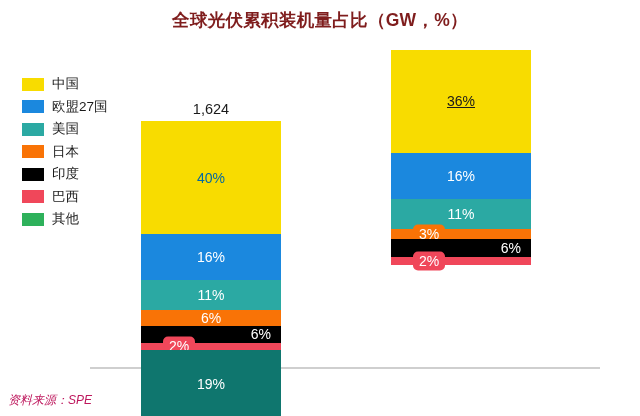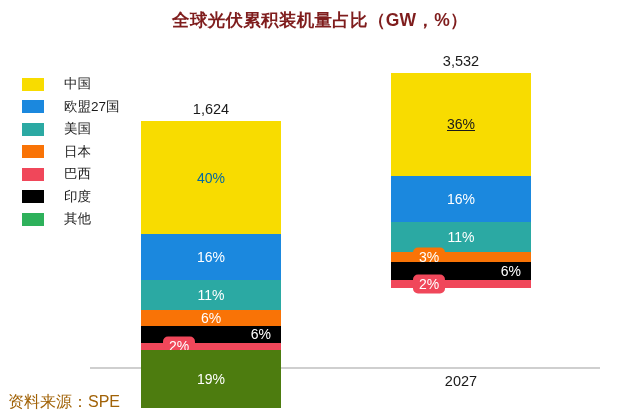--- a/index.html
+++ b/index.html
@@ -40,21 +40,21 @@
     display: flex;
     align-items: center;
     height: 22.5px;
   }
   .legend-swatch {
     width: 22px;
     height: 13px;
     flex: 0 0 auto;
   }
   .legend-label {
-    margin-left: 20px;
+    margin-left: 8px;
     font-size: 13.5px;
     color: #1a1a1a;
     white-space: nowrap;
   }
 
   
   #plot {
     position: absolute;
     left: 0;
     top: 0;
@@ -133,22 +133,23 @@
     text-align: center;
     font-size: 14.5px;
     color: #1a1a1a;
   }
 
   
   #source {
     position: absolute;
     left: 8px;
     top: 392px;
-    font-size: 16px;
-    color: #a16207;
+    font-size: 12px;
+    color: #be185d;
+    font-style: italic;
   }
 </style>
 </head>
 <body>
 
 <div id="chart-title">全球光伏累积装机量占比（GW，%）</div>
 
 <div id="legend">
     <div class="legend-item">
       <span class="legend-swatch" style="background: rgb(248, 220, 0);"></span>
@@ -160,26 +161,26 @@
     </div>
     <div class="legend-item">
       <span class="legend-swatch" style="background: rgb(43, 169, 163);"></span>
       <span class="legend-label">美国</span>
     </div>
     <div class="legend-item">
       <span class="legend-swatch" style="background: rgb(249, 115, 6);"></span>
       <span class="legend-label">日本</span>
     </div>
     <div class="legend-item">
+      <span class="legend-swatch" style="background: rgb(0, 0, 0);"></span>
+      <span class="legend-label">印度</span>
+    </div>
+    <div class="legend-item">
       <span class="legend-swatch" style="background: rgb(240, 71, 90);"></span>
       <span class="legend-label">巴西</span>
-    </div>
-    <div class="legend-item">
-      <span class="legend-swatch" style="background: rgb(0, 0, 0);"></span>
-      <span class="legend-label">印度</span>
     </div>
     <div class="legend-item">
       <span class="legend-swatch" style="background: rgb(46, 177, 91);"></span>
       <span class="legend-label">其他</span>
     </div>
   </div>
 
 <div id="plot">
   <div id="axis-line"></div>
 
@@ -197,28 +198,27 @@
         </div>
         <div class="segment" style="height: 15.876px; background: rgb(249, 115, 6);">
           <span class="seg-label center" style="color: rgb(255, 255, 255);">6%</span>
         </div>
         <div class="segment" style="height: 17.052px; background: rgb(0, 0, 0);">
           <span class="seg-label right" style="color: rgb(255, 255, 255);">6%</span>
         </div>
         <div class="segment" style="height: 7.056px; background: rgb(240, 71, 90);">
           <span class="callout" style="background: rgb(240, 71, 90);">2%</span>
         </div>
-        <div class="segment" style="height: 58px; background: #4d7c0f;">
+        <div class="segment" style="height: 67px; background: #0f766e;">
           <span class="seg-label center" style="color: rgb(255, 255, 255);">19%</span>
         </div>
       </div>
   </div>
 
   <div class="bar-group" id="bar-group-2027" style="left:391px;">
-    <div class="bar-total">3,532</div>
     <div class="bar-stack" id="stack-2027">
         <div class="segment" style="height: 102.9px; background: rgb(248, 220, 0);">
           <span class="seg-label center" style="color: rgb(26, 26, 26); text-decoration: underline;">36%</span>
         </div>
         <div class="segment" style="height: 45.864px; background: rgb(27, 136, 222);">
           <span class="seg-label center" style="color: rgb(255, 255, 255);">16%</span>
         </div>
         <div class="segment" style="height: 29.988px; background: rgb(43, 169, 163);">
           <span class="seg-label center" style="color: rgb(255, 255, 255);">11%</span>
         </div>
@@ -226,16 +226,15 @@
           <span class="callout" style="background: rgb(249, 115, 6);">3%</span>
         </div>
         <div class="segment" style="height: 17.934px; background: rgb(0, 0, 0);">
           <span class="seg-label right" style="color: rgb(255, 255, 255);">6%</span>
         </div>
         <div class="segment" style="height: 7.938px; background: rgb(240, 71, 90);">
           <span class="callout" style="background: rgb(240, 71, 90);">2%</span>
         </div>
       </div>
   </div>
-  <div class="bar-year" style="left:391px;">2027</div>
 </div>
 
 <div id="source">资料来源：SPE</div>
 
 </body></html>

